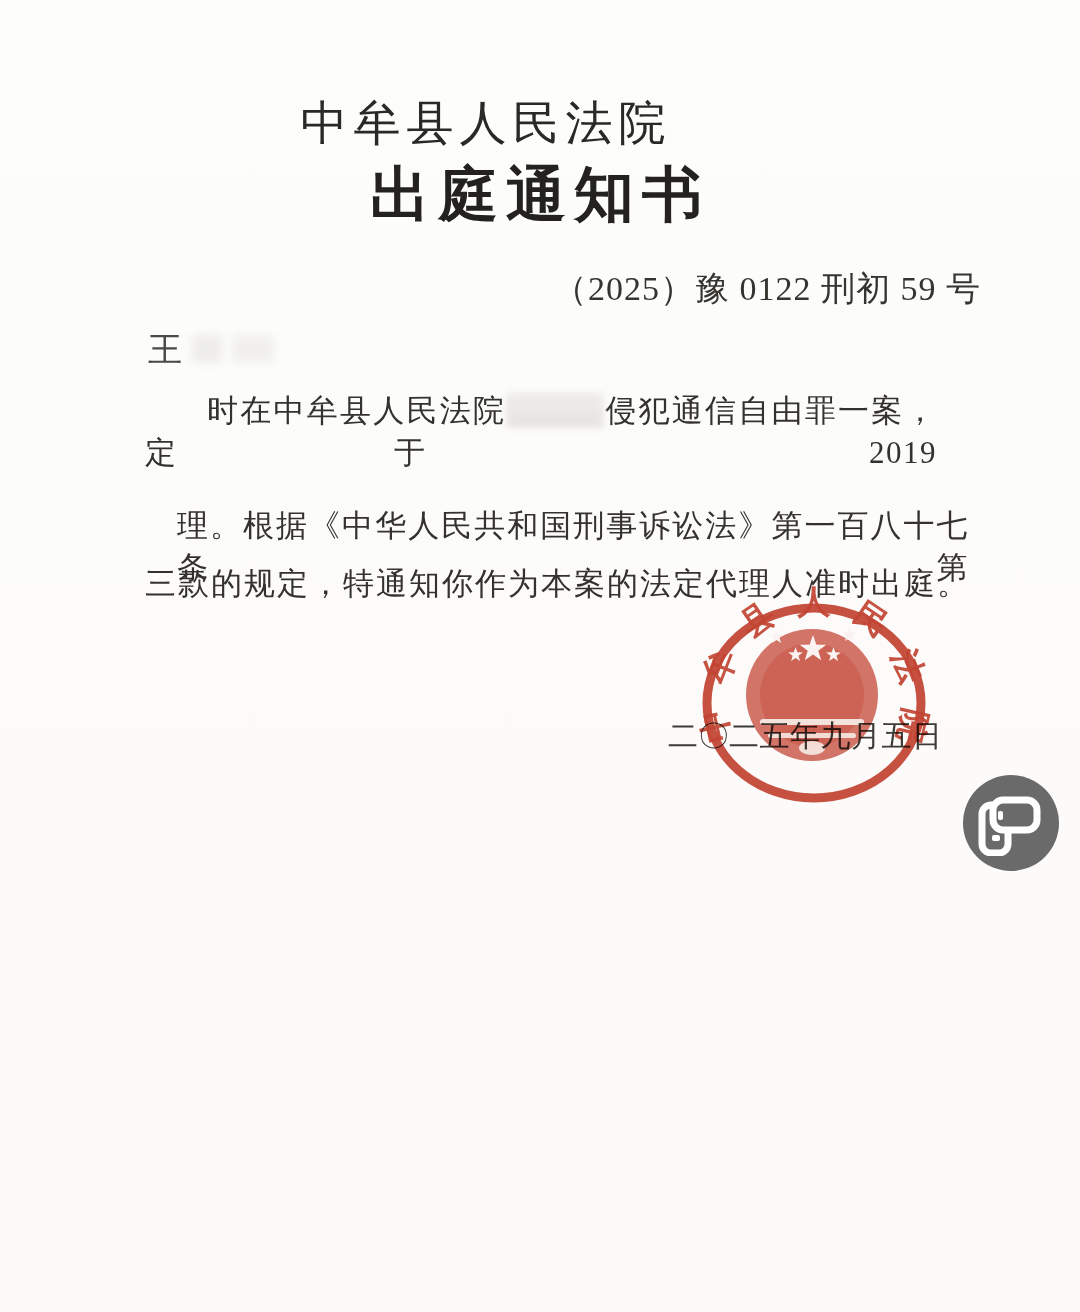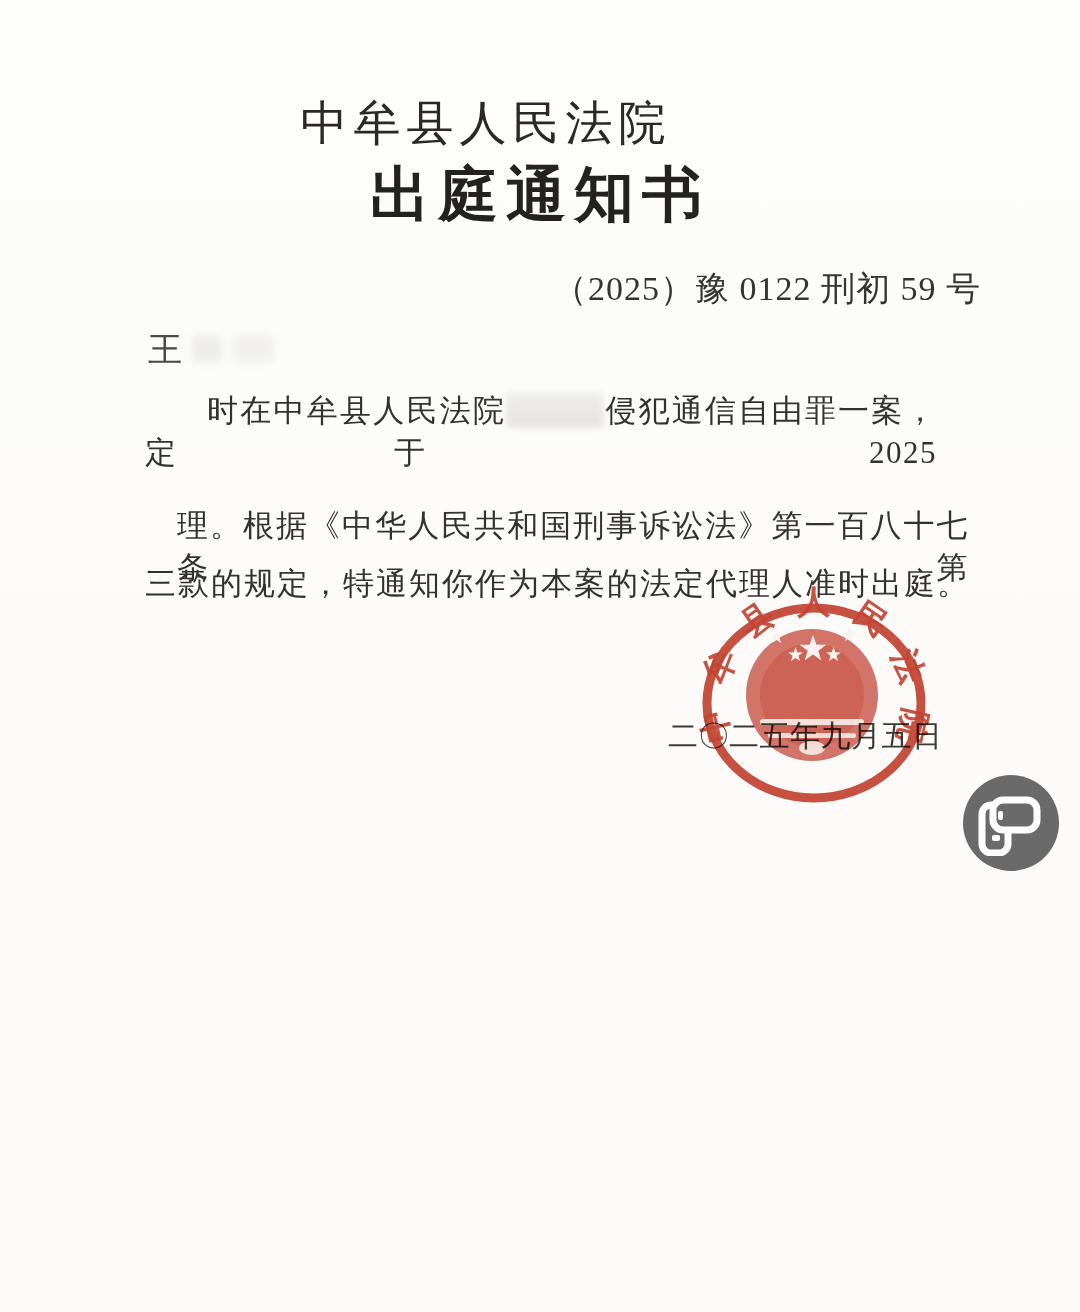--- a/index.html
+++ b/index.html
@@ -81,21 +81,21 @@
   <h1 class="court-name">中牟县人民法院</h1>
   <h2 class="doc-title">出庭通知书</h2>
 
   <div class="case-number">（2025）豫 0122 刑初 59 号</div>
 
   <div class="addressee">
     <span>王</span><span class="ghost g1"></span><span class="ghost g2"></span>
   </div>
 
   <div class="body-line l1 just">
-    <span>时在中牟县人民法院</span><span class="redact"></span><span>侵犯通信自由罪一案，定于 2025</span>
+    <span>时在中牟县人民法院</span><span class="redact"></span><span>侵犯通信自由罪一案，定于 2019</span>
   </div>
   <div class="body-line l3 just">理。根据《中华人民共和国刑事诉讼法》第一百八十七条第</div>
   <div class="body-line l4">三款的规定，特通知你作为本案的法定代理人准时出庭。</div>
 
   <div class="doc-date">二〇二五年九月五日</div>
 
   <div class="seal">
     <svg class="seal-ring-svg" width="228" height="204" viewBox="0 0 228 204">
 
       <ellipse cx="114" cy="102" rx="107" ry="95" fill="none" stroke="#c23b28" stroke-width="9" opacity="0.93"></ellipse>

